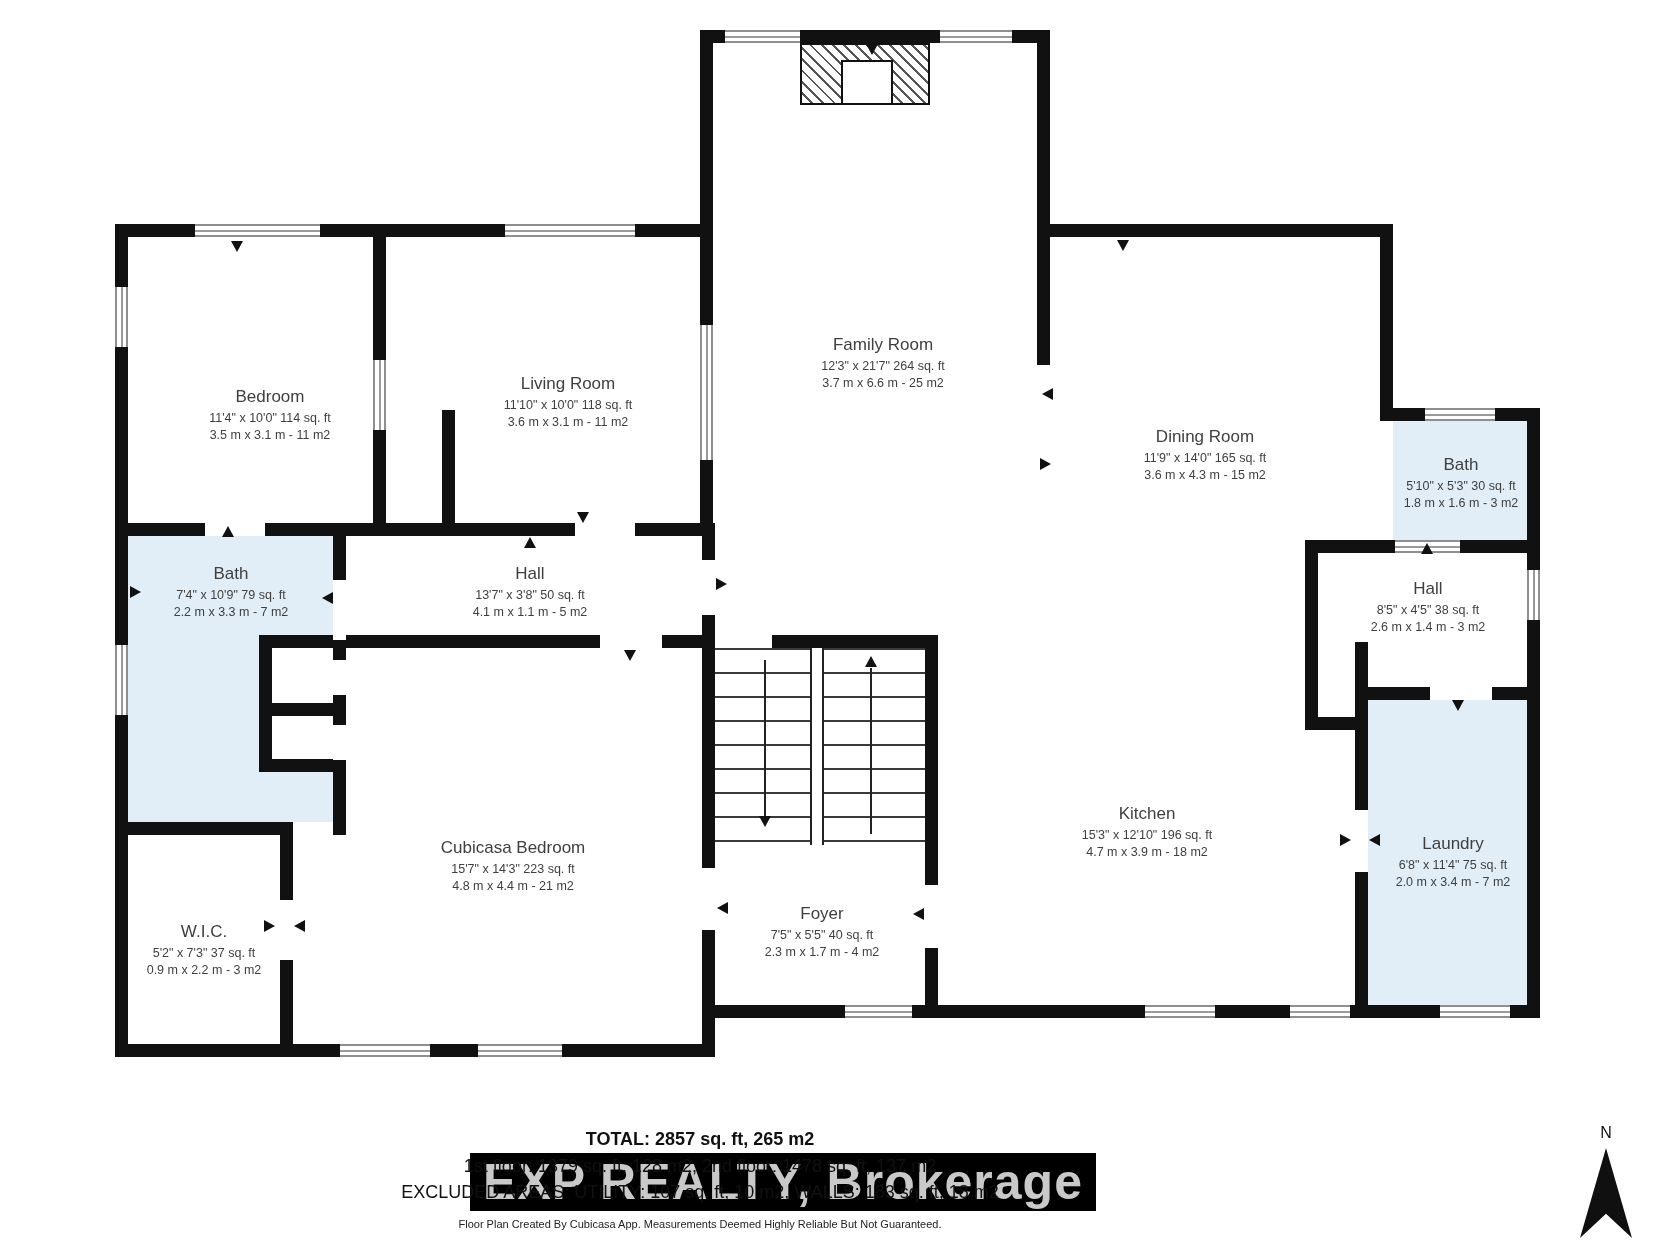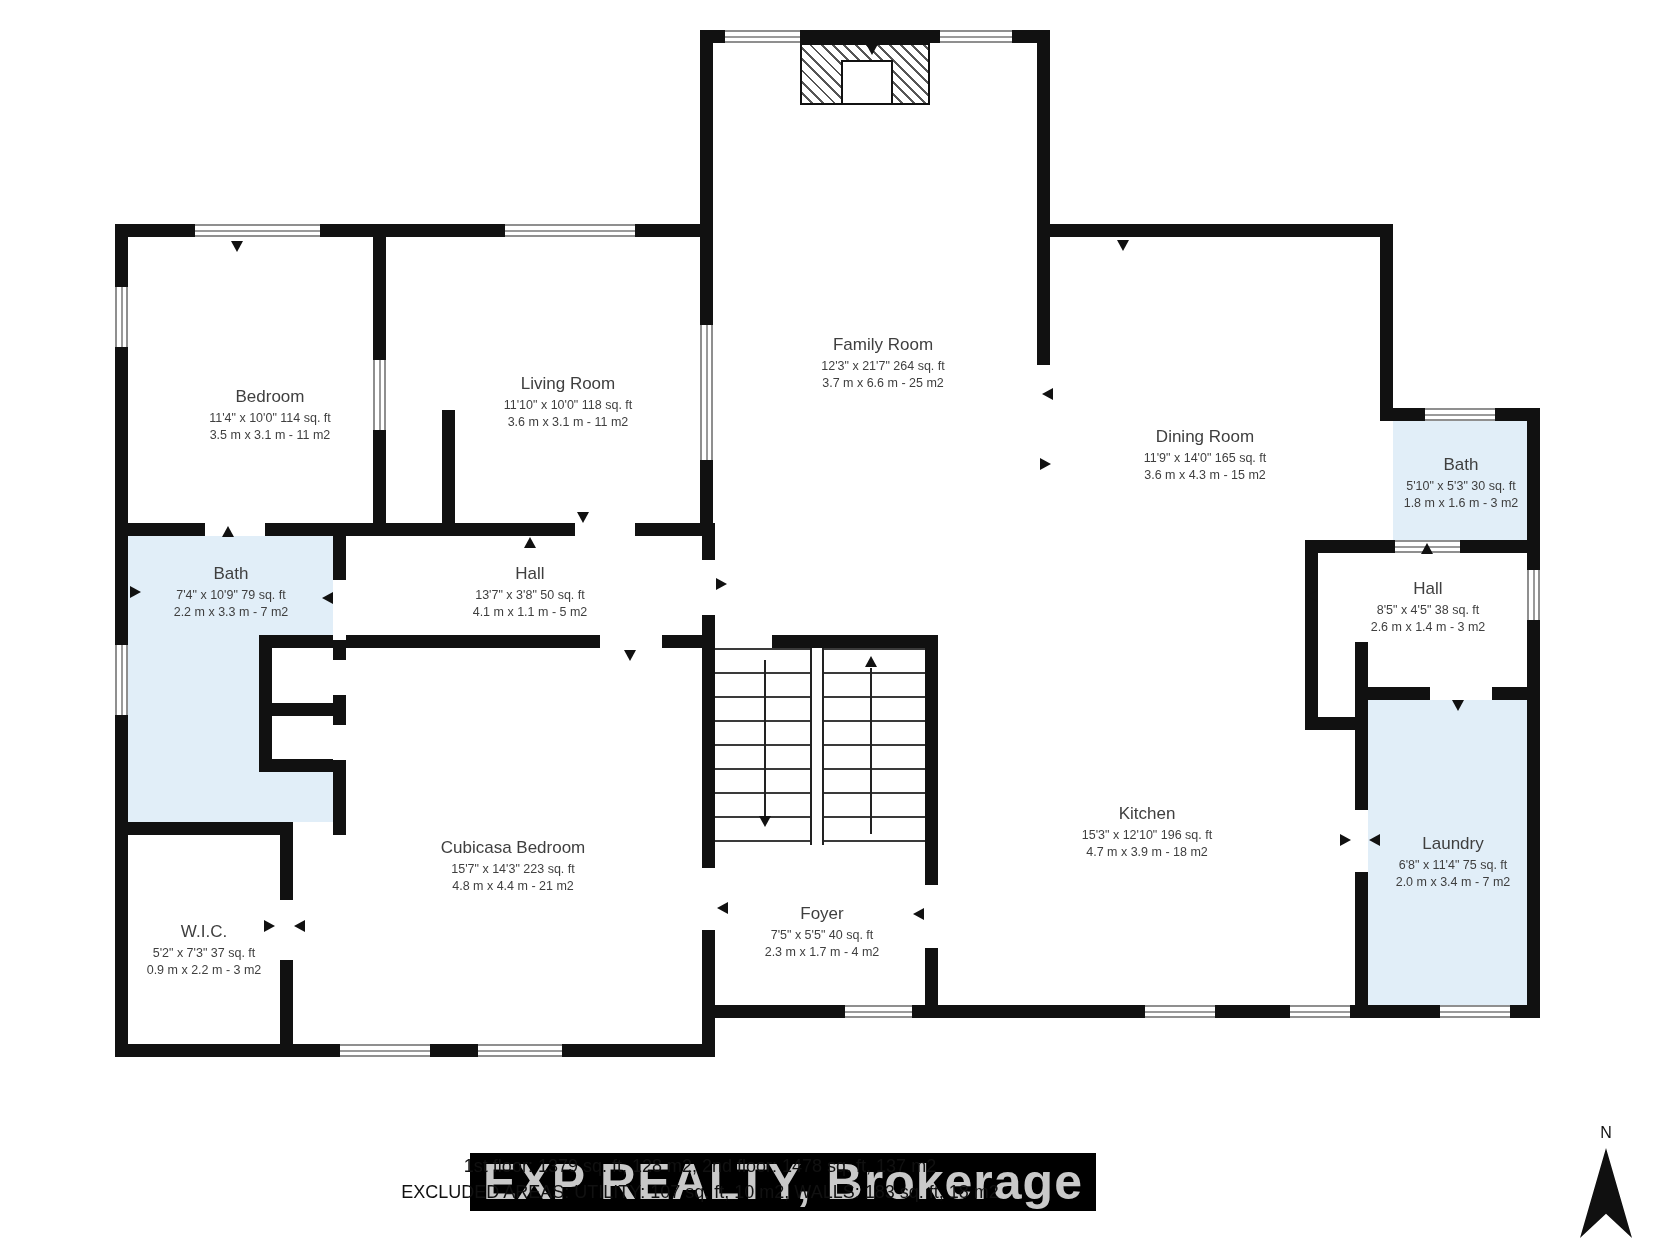--- a/index.html
+++ b/index.html
@@ -223,19 +223,21 @@
   </div>
   <div class="room-label" style="left:1453px;top:862px;">
     <div class="rn">Laundry</div>
     <div class="rd">6'8" x 11'4" 75 sq. ft</div>
     <div class="rd">2.0 m x 3.4 m - 7 m2</div>
   </div>
 
   <div class="wm-band">
     <div class="wm-text">EXP REALTY, Brokerage</div>
   </div>
+  <div class="sum sum-total">TOTAL: 2857 sq. ft, 265 m2</div>
   <div class="sum sum-line1">1st floor: 1379 sq. ft, 128 m2, 2nd floor: 1478 sq. ft, 137 m2</div>
   <div class="sum sum-line2">EXCLUDED AREAS: UTILITY: 107 sq. ft, 10 m2, WALLS: 183 sq. ft, 18 m2</div>
+  <div class="sum sum-foot">Floor Plan Created By Cubicasa App. Measurements Deemed Highly Reliable But Not Guaranteed.</div>
 
   <div class="north-n">N</div>
   <div class="north-arrow"></div>
 
 </div>
 
 </body></html>

